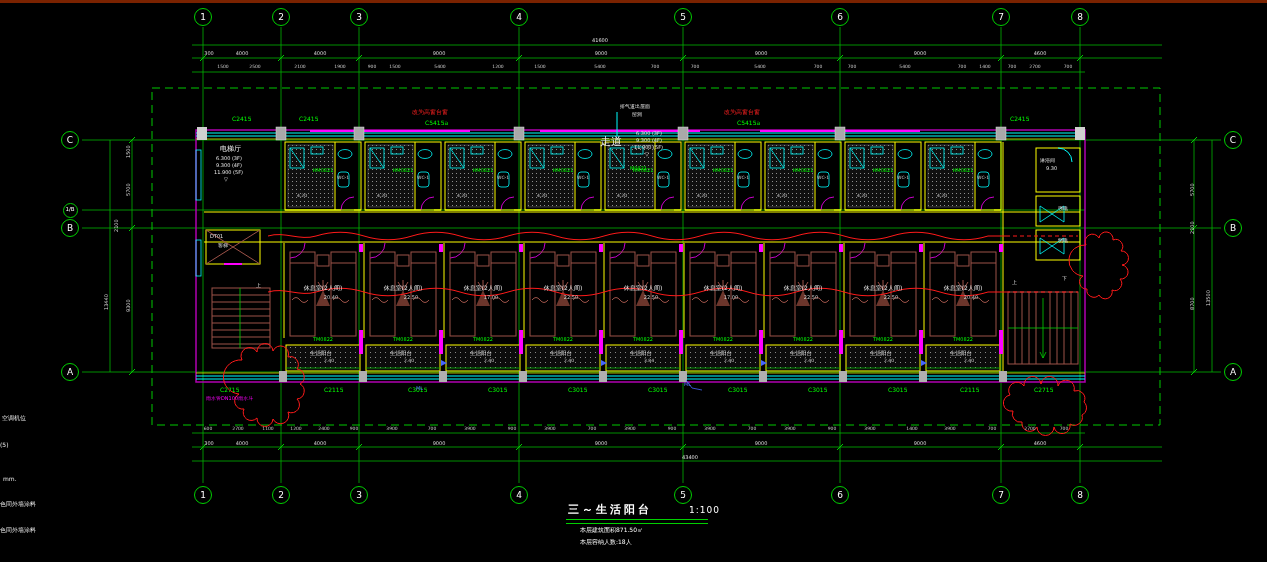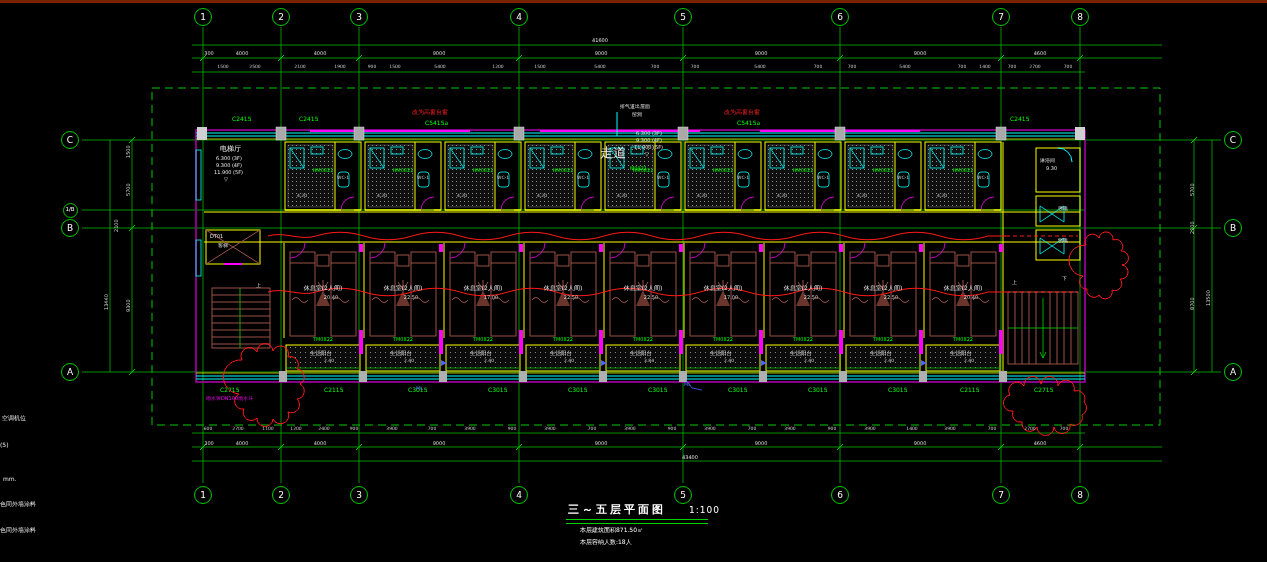--- a/index.html
+++ b/index.html
@@ -230,21 +230,21 @@
       <span class="an" style="left: 632px; top: 112px; color: rgb(232, 232, 232); font-size: 5px;">留洞</span>
       <span class="an" style="left: 210px; top: 234px; color: rgb(232, 232, 232); font-size: 5px;">DT01</span>
       <span class="an" style="left: 218px; top: 243px; color: rgb(232, 232, 232); font-size: 5px;">客梯</span>
       <span class="an" style="left: 256px; top: 283px; color: rgb(232, 232, 232); font-size: 5px;">上</span>
       <span class="an" style="left: 1012px; top: 280px; color: rgb(232, 232, 232); font-size: 5px;">上</span>
       <span class="an" style="left: 1062px; top: 276px; color: rgb(232, 232, 232); font-size: 5px;">下</span>
       <span class="an" style="left: 1040px; top: 158px; color: rgb(232, 232, 232); font-size: 5px;">淋浴间</span>
       <span class="an" style="left: 1046px; top: 166px; color: rgb(232, 232, 232); font-size: 5px;">9.30</span>
       <span class="an" style="left: 1058px; top: 206px; color: rgb(232, 232, 232); font-size: 5px;">强电</span>
       <span class="an" style="left: 1058px; top: 238px; color: rgb(232, 232, 232); font-size: 5px;">弱电</span>
-      <span class="an" style="left: 600px; top: 146px; color: rgb(240, 240, 240); font-size: 13px;">走道</span>
+      <span class="an" style="left: 600px; top: 136px; color: rgb(240, 240, 240); font-size: 11px;">走道</span>
       <span class="an" style="left: 220px; top: 146px; color: rgb(240, 240, 240); font-size: 7px;">电梯厅</span>
       <span class="an" style="left: 636px; top: 131px; color: rgb(232, 232, 232); font-size: 5px;">6.300 (3F)</span>
       <span class="an" style="left: 636px; top: 138px; color: rgb(232, 232, 232); font-size: 5px;">9.300 (4F)</span>
       <span class="an" style="left: 634px; top: 145px; color: rgb(232, 232, 232); font-size: 5px;">11.900 (5F)</span>
       <span class="an" style="left: 645px; top: 152px; color: rgb(232, 232, 232); font-size: 5px;">▽</span>
       <span class="an" style="left: 216px; top: 156px; color: rgb(232, 232, 232); font-size: 5px;">6.300 (3F)</span>
       <span class="an" style="left: 216px; top: 163px; color: rgb(232, 232, 232); font-size: 5px;">9.300 (4F)</span>
       <span class="an" style="left: 214px; top: 170px; color: rgb(232, 232, 232); font-size: 5px;">11.900 (5F)</span>
       <span class="an" style="left: 224px; top: 177px; color: rgb(232, 232, 232); font-size: 5px;">▽</span>
       <span class="an" style="left: 206px; top: 396px; color: rgb(255, 0, 255); font-size: 5px;">雨水管DN100雨水斗</span>
@@ -420,20 +420,20 @@
       <div class="bub" style="left: 61px; top: 131px;">C</div>
       <div class="bub" style="left: 1224px; top: 131px;">C</div>
       <div class="bub small" style="left: 62.5px; top: 202.5px;">1/B</div>
       <div class="bub" style="left: 61px; top: 219px;">B</div>
       <div class="bub" style="left: 1224px; top: 219px;">B</div>
       <div class="bub" style="left: 61px; top: 363px;">A</div>
       <div class="bub" style="left: 1224px; top: 363px;">A</div>
     </div>
 
 <div class="titleblock">
-  <span class="t-title">三～五层平面图</span>
+  <span class="t-title">三～生活阳台</span>
   <span class="t-scale">1:100</span>
   <div class="t-underline"></div>
   <div class="t-note t-note1">本层建筑面积871.50㎡</div>
   <div class="t-note t-note2">本层容纳人数:18人</div>
 </div>
 
 </div>
 
 </body></html>

